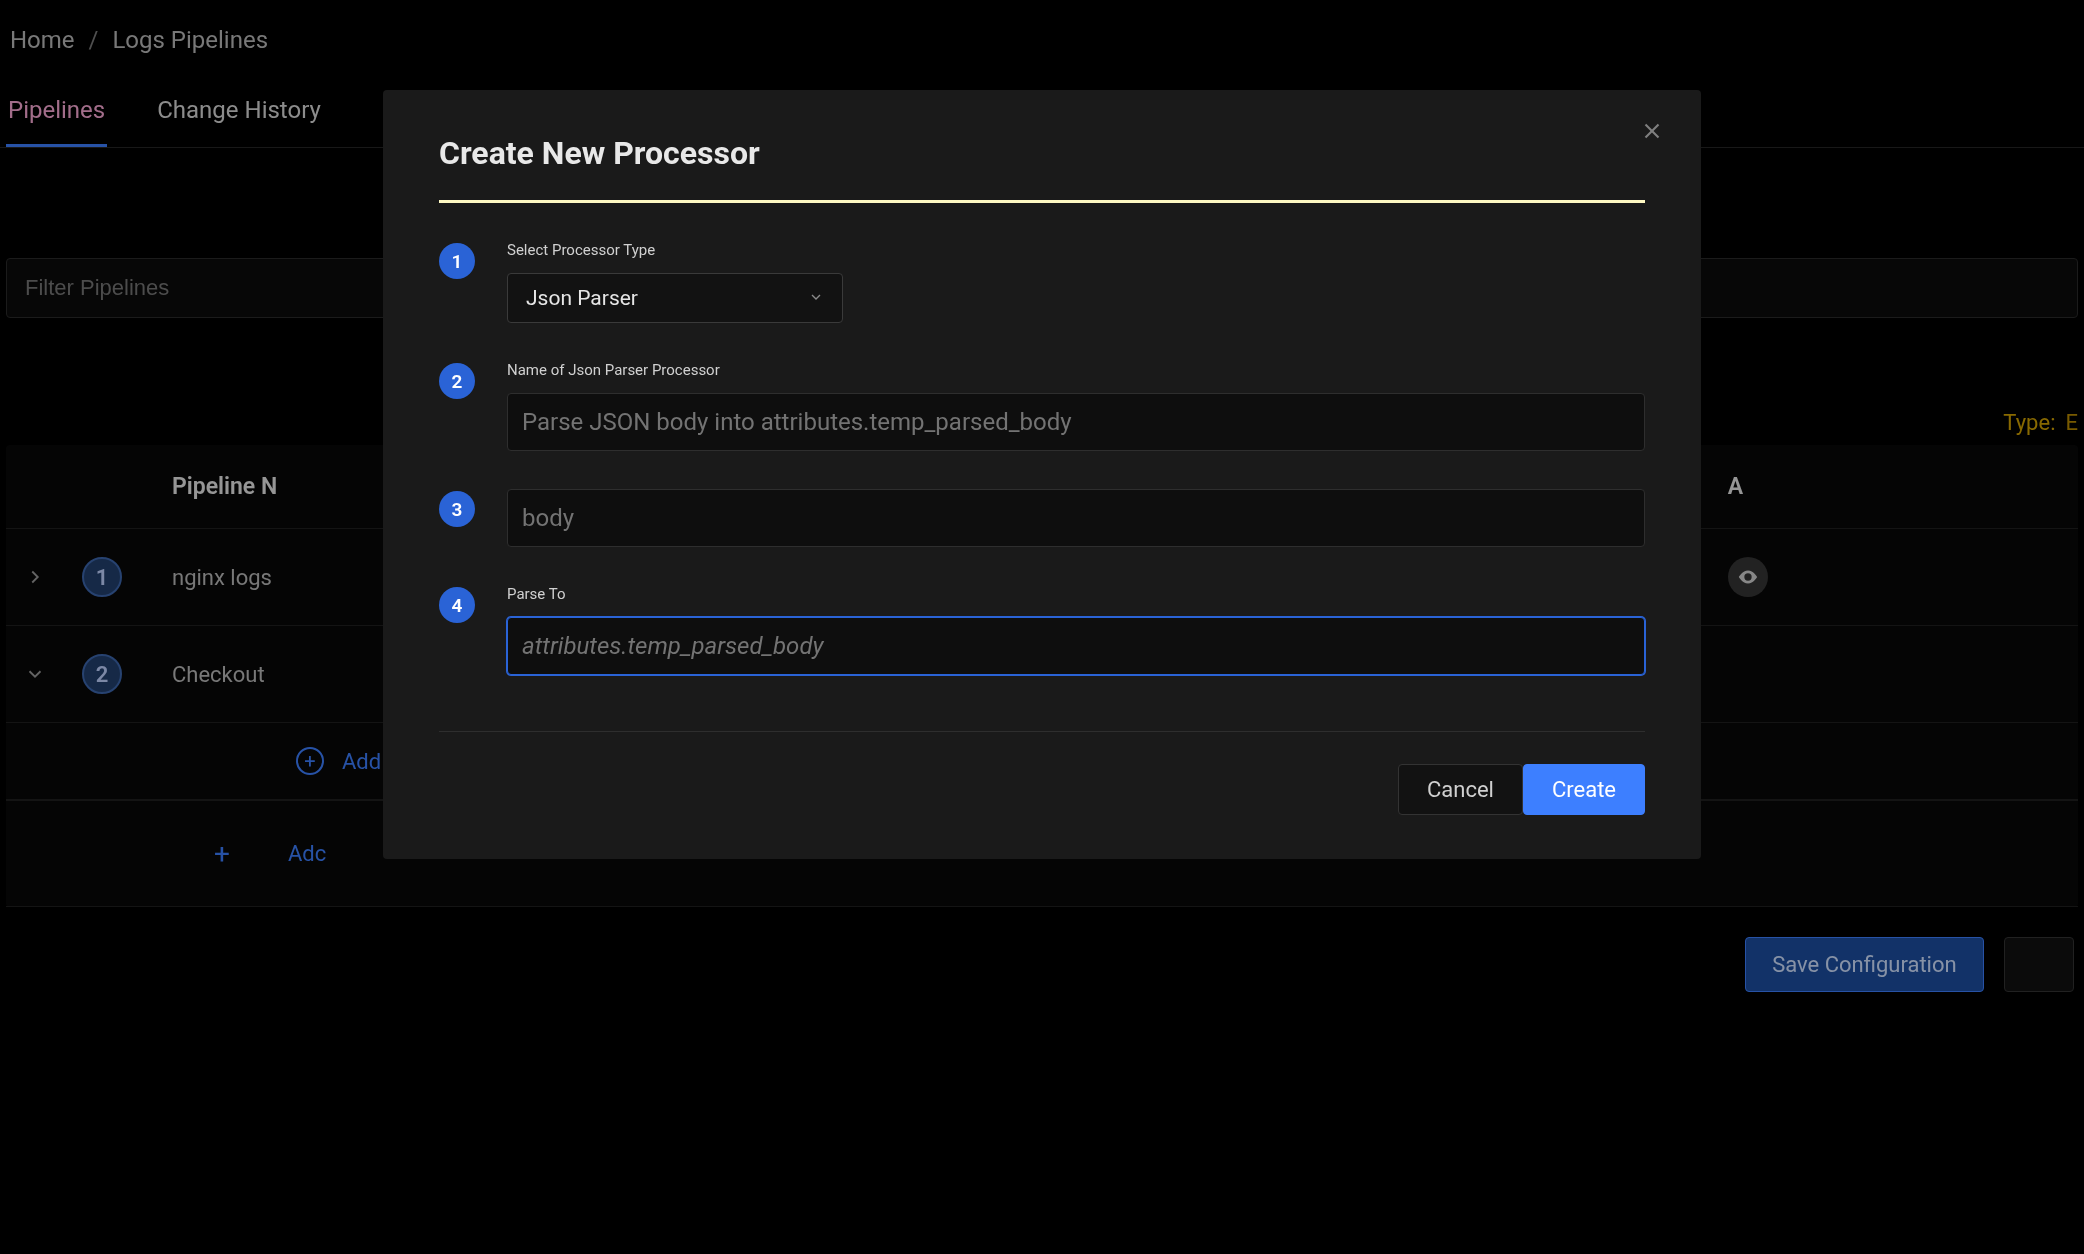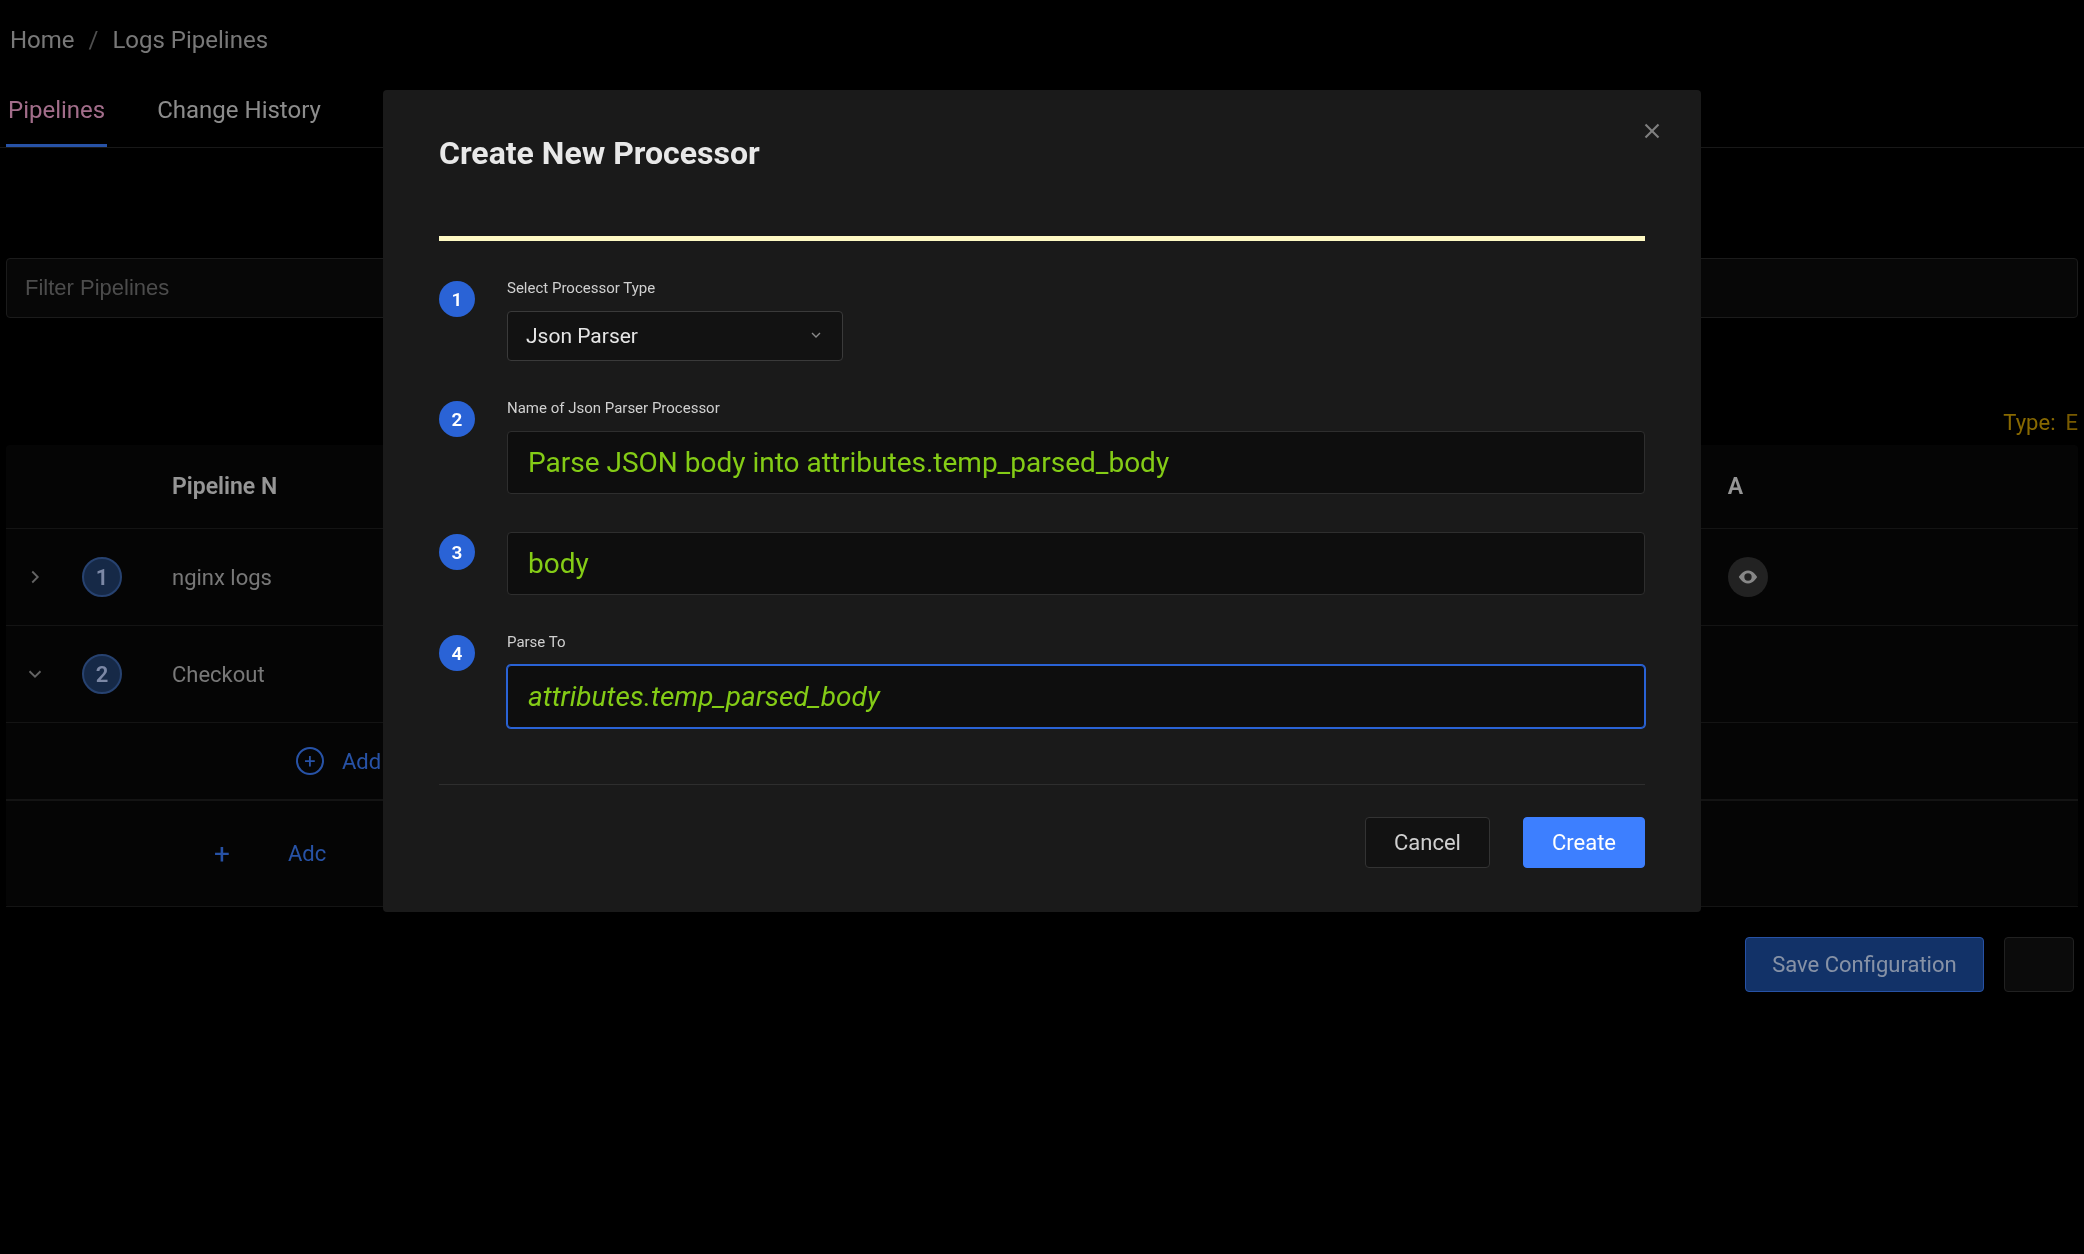--- a/index.html
+++ b/index.html
@@ -135,21 +135,21 @@
     border-radius: 4px;
     padding: 44px 56px;
   }
   .modal-close {
     position:absolute; top:28px; right:36px;
     color:#7f7f7f; cursor:pointer;
   }
   .modal-close svg { width:26px; height:26px; }
   .modal h2 {
     font-size: 32px; font-weight:700; color:#e8e8e8;
-    padding-bottom: 64px; border-bottom:5px solid #fef9c3;
+    padding-bottom: 28px; border-bottom:3px solid #fef9c3;
   }
   .step {
     display:flex; gap:32px; margin-top:38px; align-items:flex-start;
   }
   .step-num {
     display:inline-flex; align-items:center; justify-content:center;
     width:36px; height:36px; border-radius:50%;
     background:#2a63d6; color:#fff; font-weight:600; font-size:19px;
     flex-shrink:0; margin-top:2px;
   }
@@ -159,33 +159,33 @@
   .step .step-body > .step-field:first-child { margin-top:0; }
   .select-box {
     display:flex; align-items:center; justify-content:space-between;
     width: 336px; padding:12px 18px;
     border:1px solid #3a3a3a; border-radius:4px;
     background:#121212; font-size:21px;
     cursor:pointer;
   }
   .select-box svg { width:16px; height:16px; color:#8a8a8a; }
   .modal-input {
-    width:100%; padding:14px 20px;
+    width:100%; padding:14px 14px;
     background:#0e0e0e; border:1px solid #2e2e2e;
-    color:#84cc16; border-radius:4px; font-size:28px;
+    color:#737373; border-radius:4px; font-size:24px;
     font-family: inherit;
   }
   .modal-input.focused {
     border-color:#2a63d6;
     box-shadow: 0 0 0 1px #2a63d6;
     font-style: italic;
   }
 
   .modal-footer {
-    display:flex; justify-content:flex-end; gap:33px;
+    display:flex; justify-content:flex-end; gap:0;
     margin-top:56px; padding-top:32px; border-top:1px solid #2e2e2e;
   }
   .mbtn {
     padding: 12px 28px; border-radius:4px; font-size:22px;
     cursor:pointer; font-family: inherit;
   }
   .mbtn-cancel { background:#121212; border:1px solid #333; color:#d0d0d0; }
   .mbtn-create { background:#3d7fff; border:1px solid #3d7fff; color:#fff; }
 
 </style>

